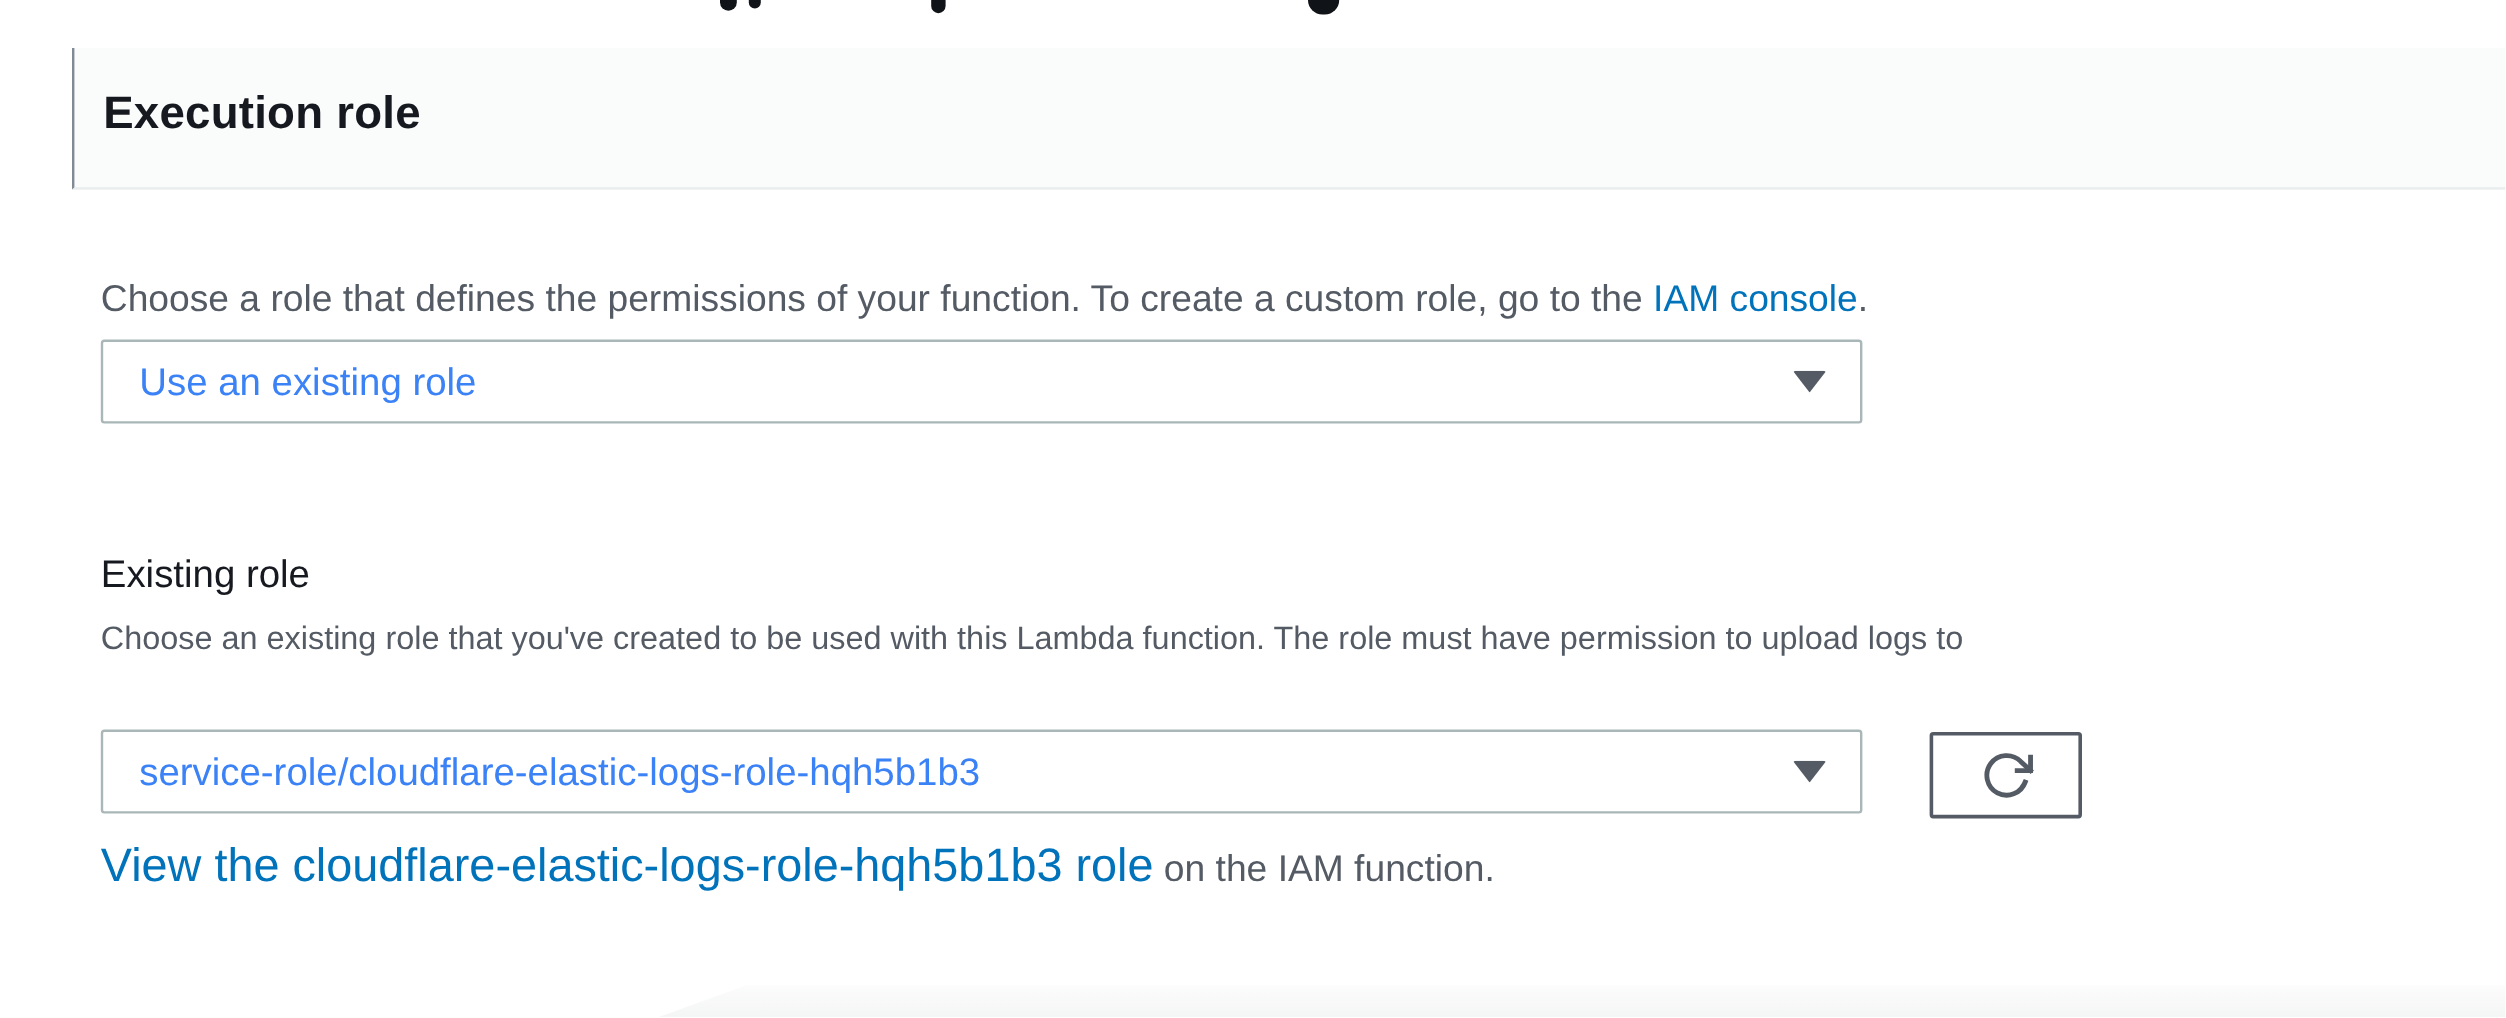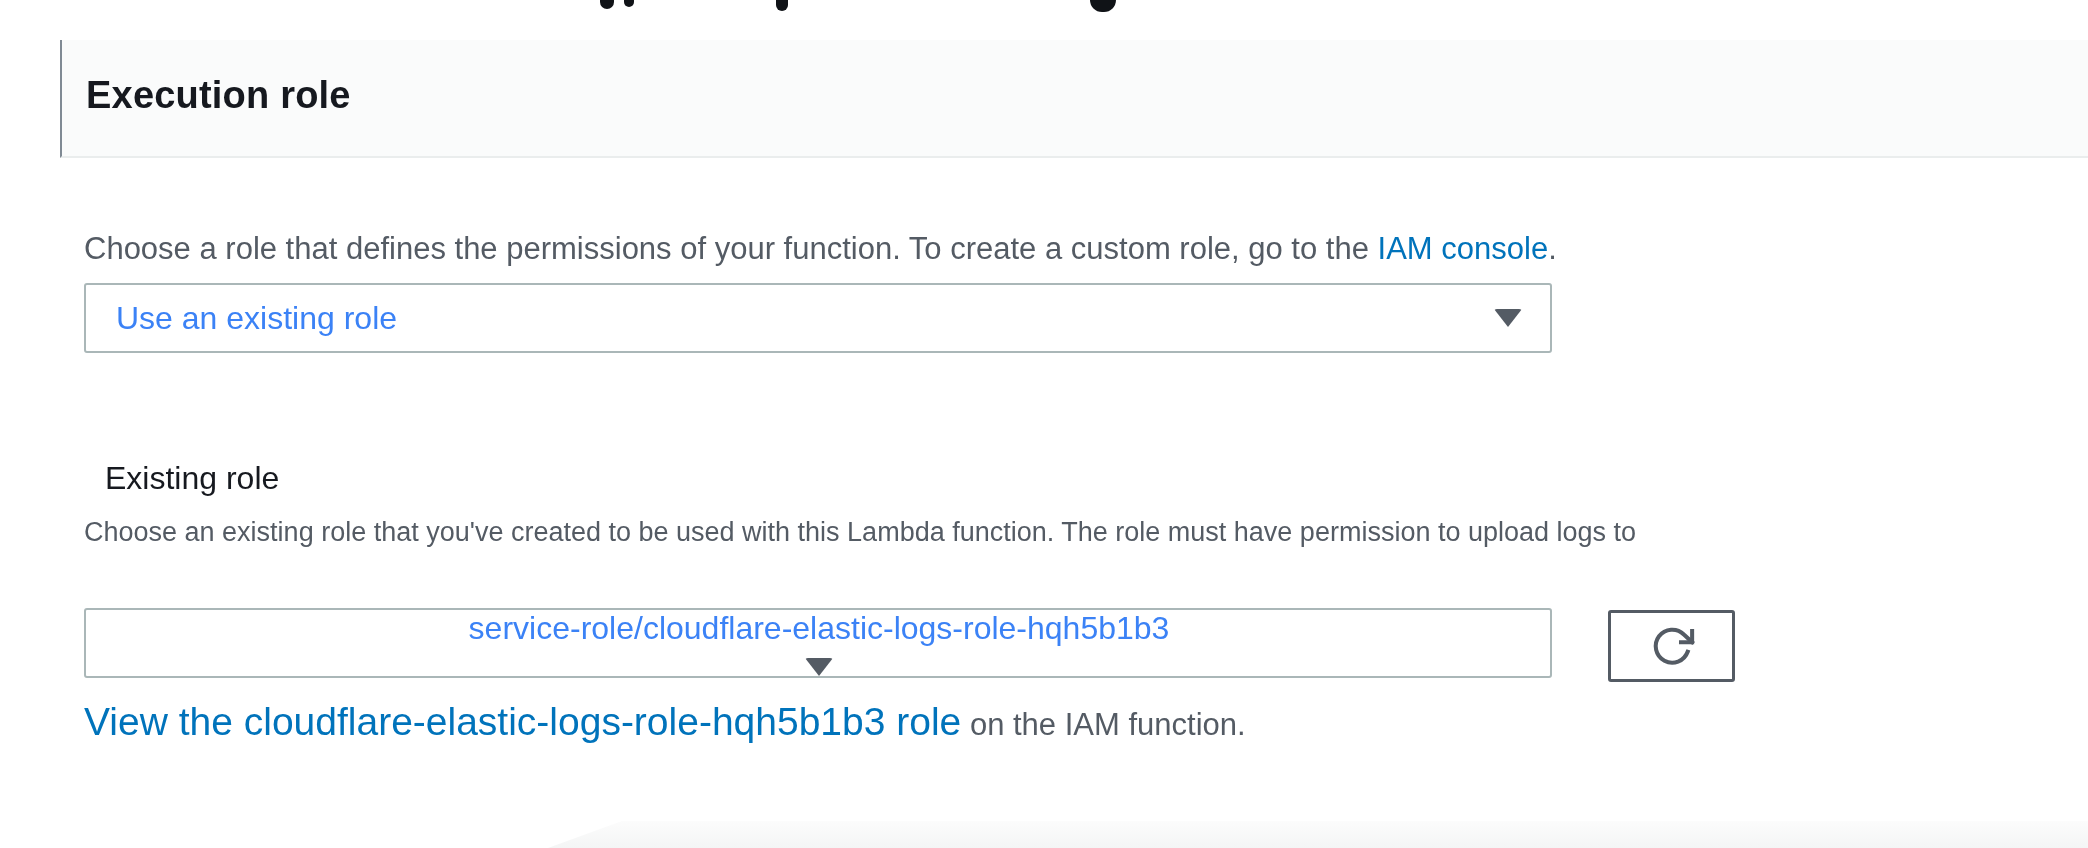--- a/index.html
+++ b/index.html
@@ -61,42 +61,41 @@
     border: 2px solid #aab7b8;
     border-radius: 3px;
     box-sizing: border-box;
     display: flex;
     align-items: center;
     justify-content: space-between;
     padding: 0 28px 0 30px;
     cursor: pointer;
   }
   .dropdown-1 { top: 283px; }
-  .dropdown-2 { top: 608px; flex-direction: column; }
+  .dropdown-2 { top: 608px; }
   .dropdown-value {
     font-size: 32px;
     color: #3b82f6;
     white-space: nowrap;
     overflow: hidden;
   }
   .caret-down {
     width: 0; height: 0;
     border-left: 14px solid transparent;
     border-right: 14px solid transparent;
     border-top: 18px solid #545b64;
     border-radius: 3px;
     flex: 0 0 auto;
   }
 
   .field-label {
     position: absolute;
     left: 84px; top: 460px;
     font-size: 32px;
     color: #16191f;
-    margin-left: 21px;
   }
   .field-desc {
     position: absolute;
     left: 84px; top: 512px;
     font-size: 27px;
     color: #545b64;
     line-height: 41px;
   }
   .field-desc span { display: block; white-space: nowrap; }
 

